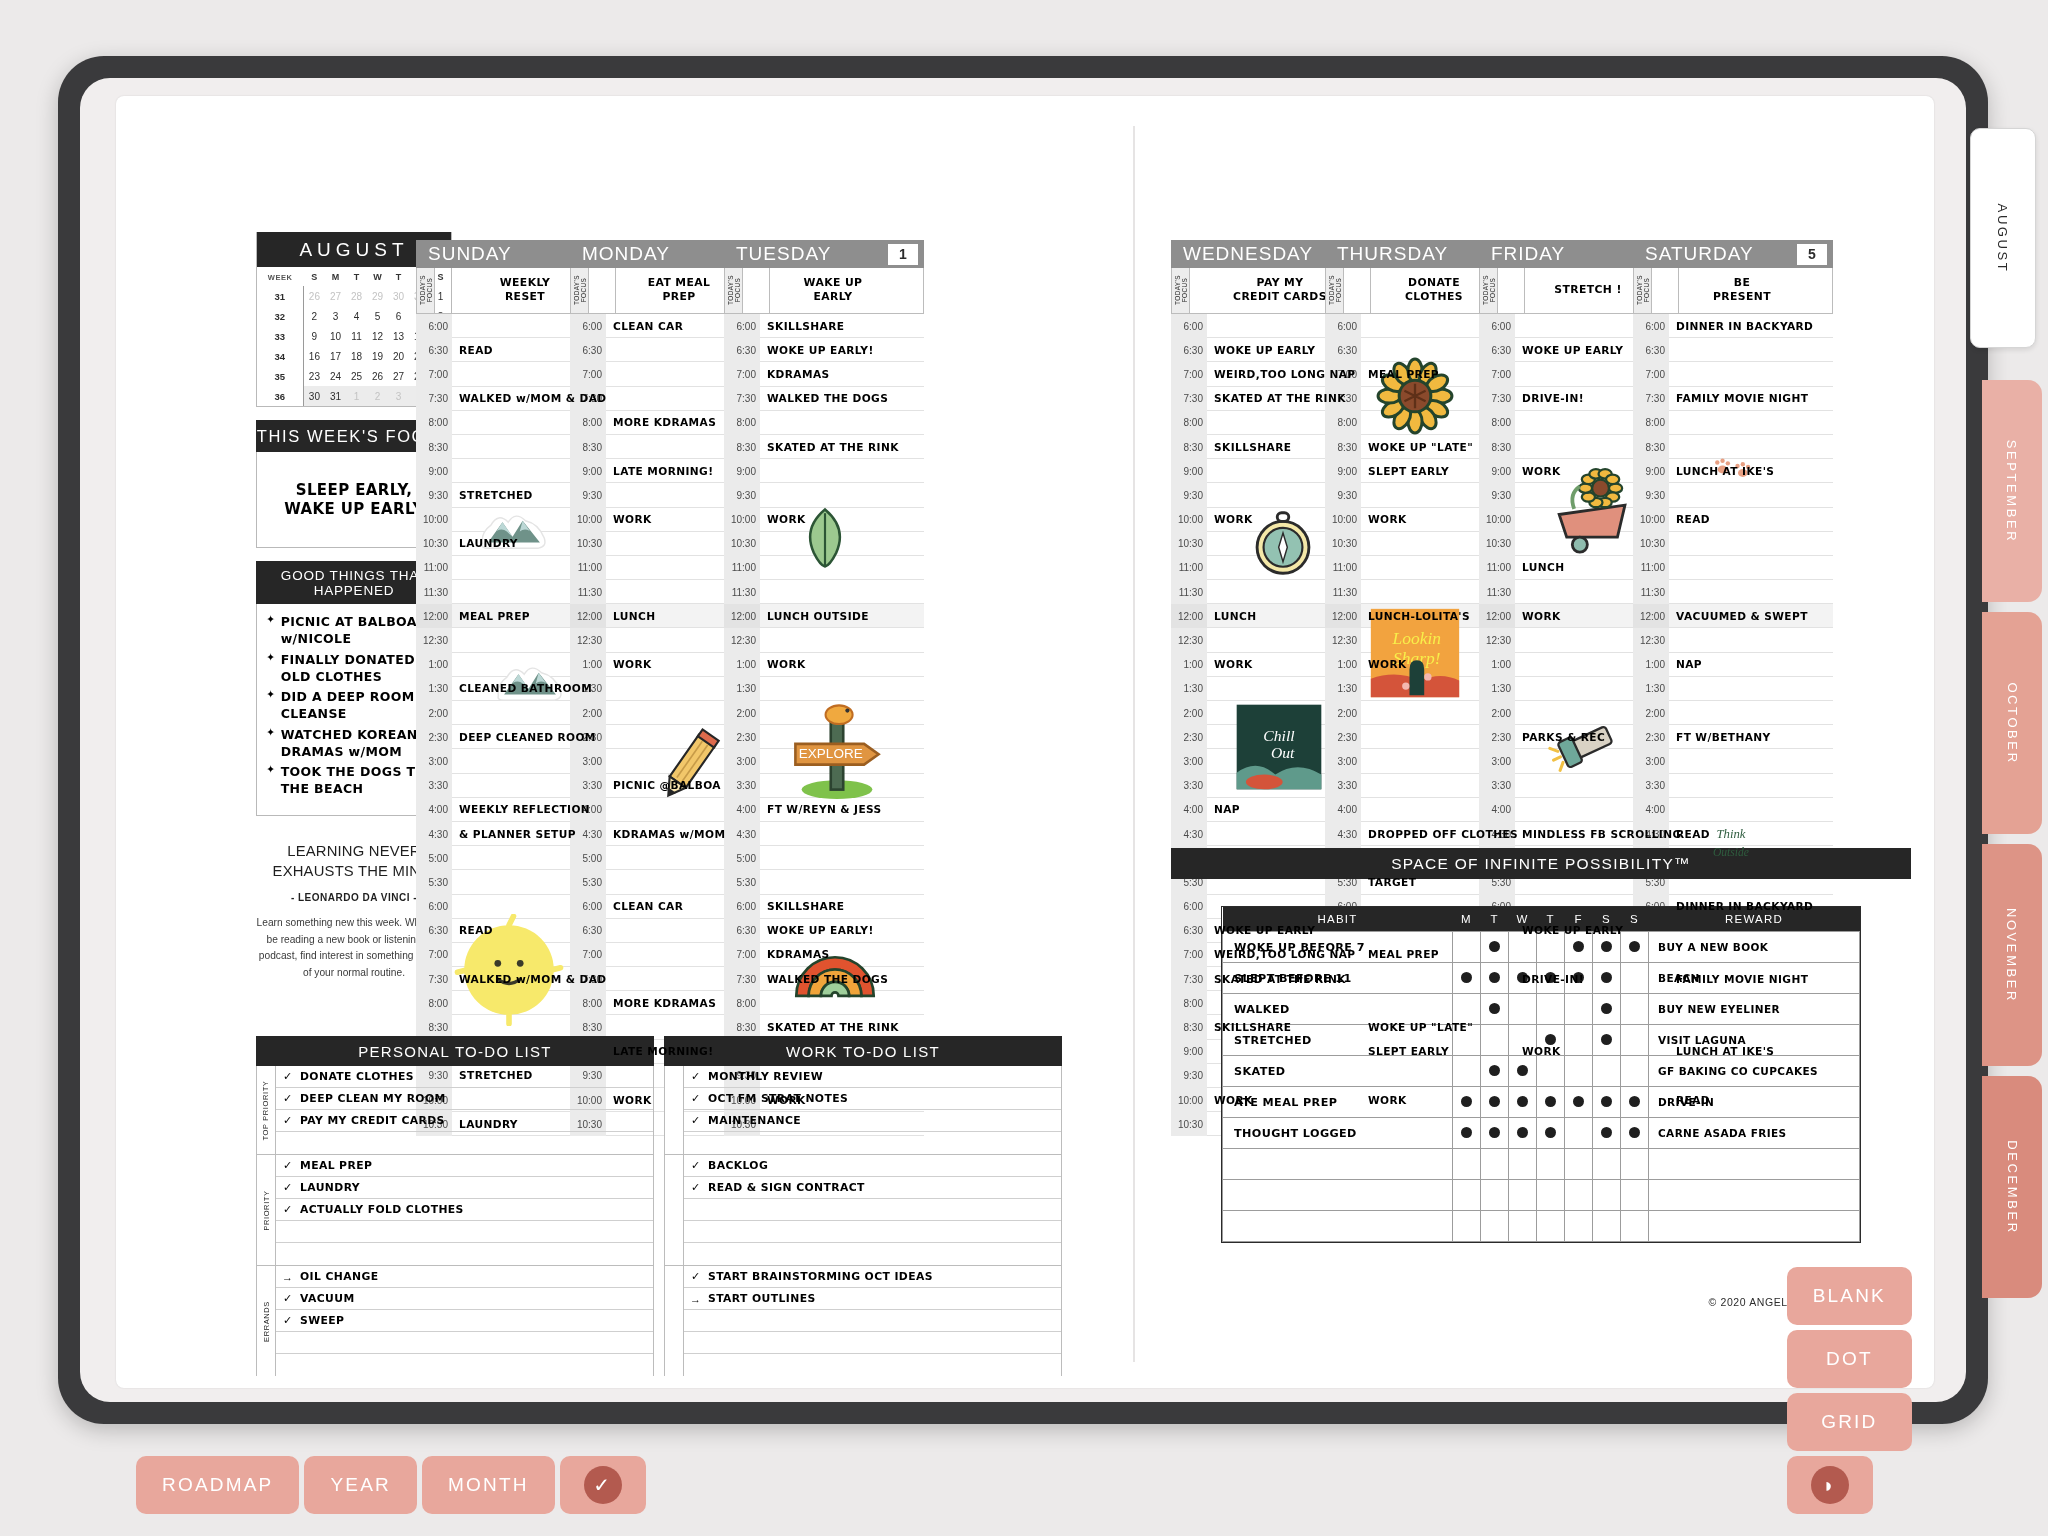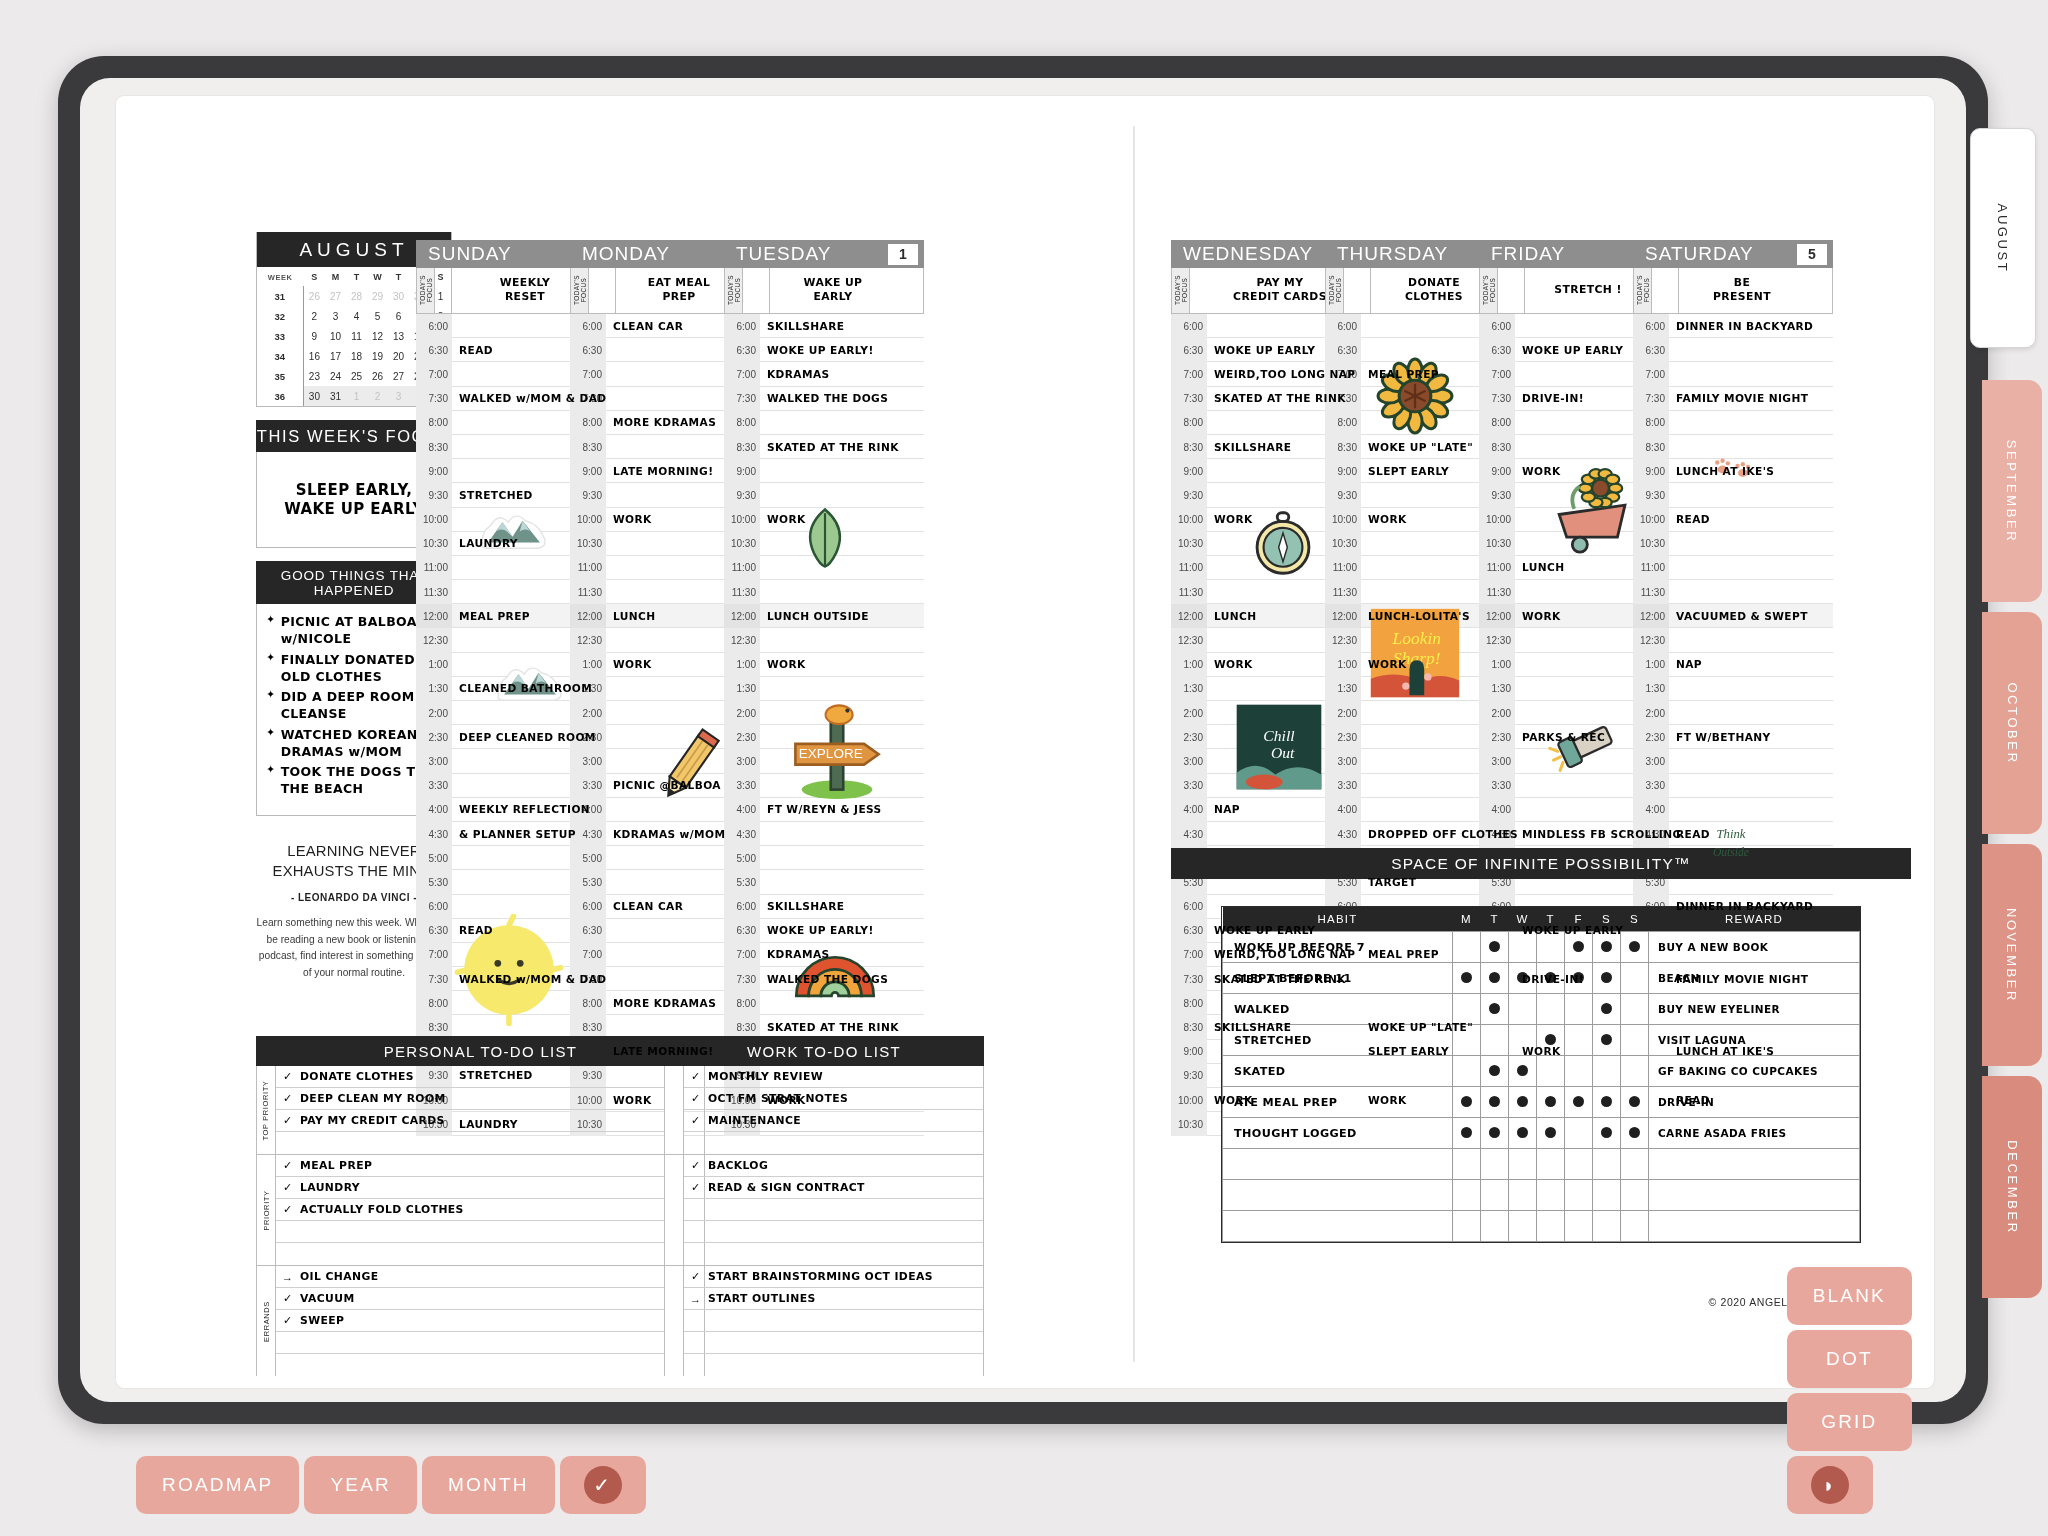--- a/index.html
+++ b/index.html
@@ -1653,21 +1653,21 @@
                 </span>
               </div>
               <div class="slot">
                 <span class="t">10:30</span>
                 <span class="ln"></span>
               </div>
             </div>
           </div>
         </div>
 
-    <div class="todo" id="personal-todo" style="left:140px; top:940px; width:449px;">
+    <div class="todo" id="personal-todo" style="left:140px; top:940px; width:398px;">
       <div class="blk-hdr">PERSONAL TO-DO LIST</div>
       <div id="personal-body">
             <div class="todo-body grp">
               <div class="sect-lbl">
                 <span>TOP PRIORITY</span>
               </div>
               <div class="rows">
                 <div class="trow">
                   <span class="ck">✓</span>
                   <span class="tx hand">DONATE CLOTHES</span>
@@ -1735,21 +1735,21 @@
                   <span class="tx hand"></span>
                 </div>
                 <div class="trow">
                   <span class="ck"></span>
                   <span class="tx hand"></span>
                 </div>
               </div>
             </div>
           </div>
     </div>
-    <div class="todo" id="work-todo" style="left:548px; top:940px; width:320px;">
+    <div class="todo" id="work-todo" style="left:548px; top:940px; width:398px;">
       <div class="blk-hdr">WORK TO-DO LIST</div>
       <div id="work-body">
             <div class="todo-body grp">
               <div class="sect-lbl">
                 <span></span>
               </div>
               <div class="rows">
                 <div class="trow">
                   <span class="ck">✓</span>
                   <span class="tx hand">MONTHLY REVIEW</span>

